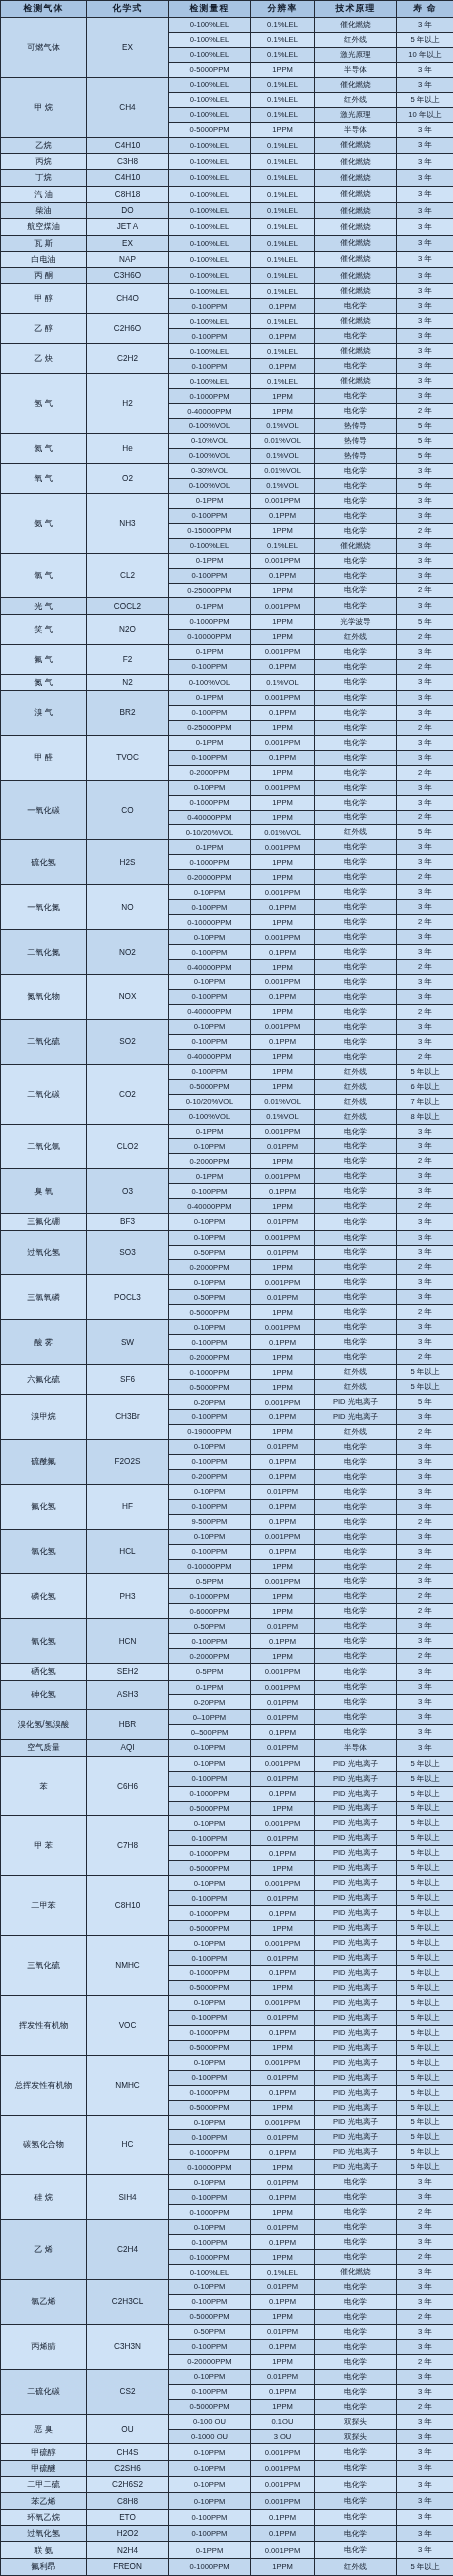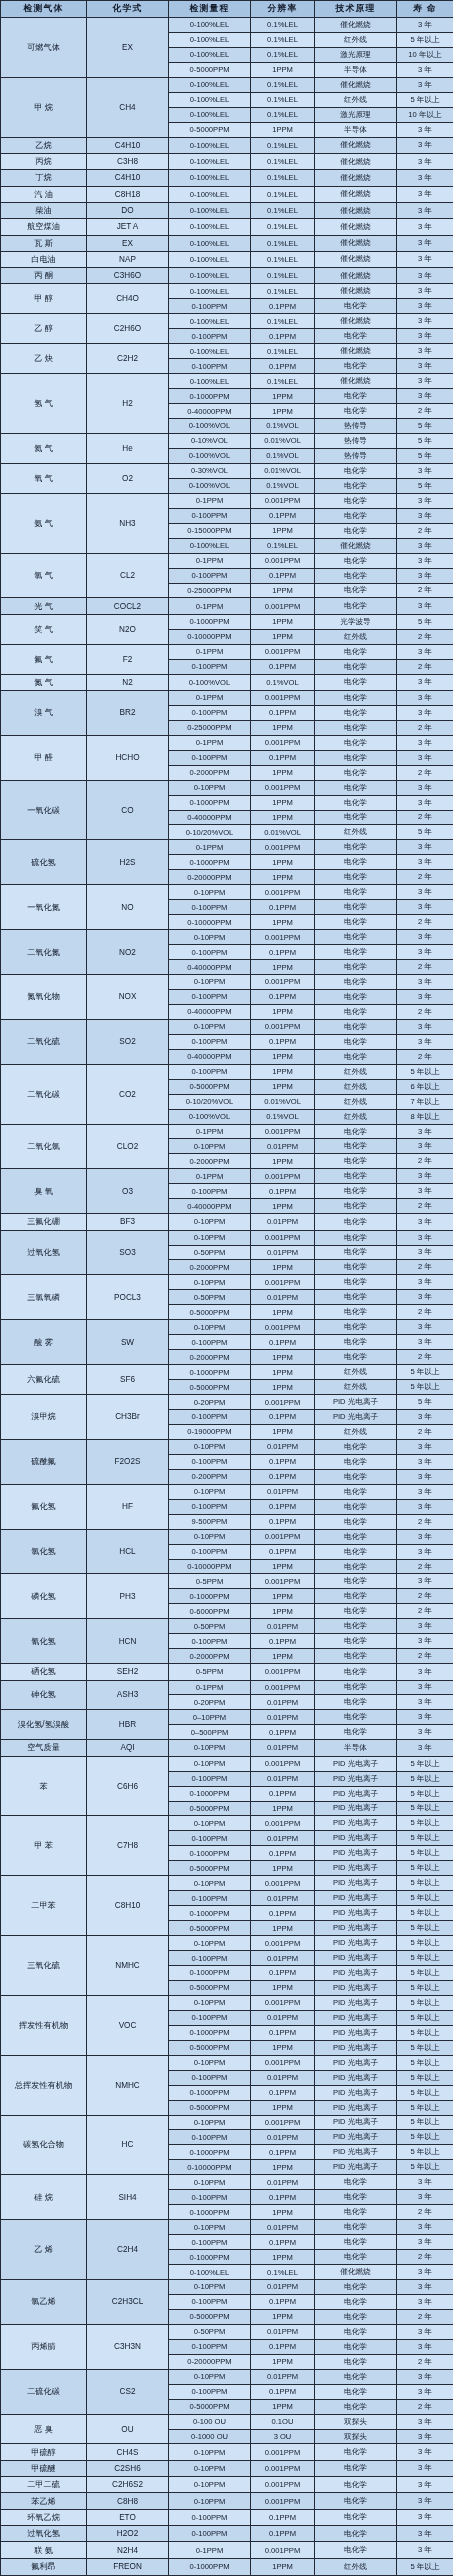--- a/index.html
+++ b/index.html
@@ -391,21 +391,21 @@
         <td>3 年</td>
       </tr>
       <tr>
         <td>0-25000PPM</td>
         <td>1PPM</td>
         <td>电化学</td>
         <td>2 年</td>
       </tr>
       <tr>
         <td rowspan="3" class="gas">甲 醛</td>
-        <td rowspan="3" class="formula">HCHO</td>
+        <td rowspan="3" class="formula">TVOC</td>
         <td>0-1PPM</td>
         <td>0.001PPM</td>
         <td>电化学</td>
         <td>3 年</td>
       </tr>
       <tr>
         <td>0-100PPM</td>
         <td>0.1PPM</td>
         <td>电化学</td>
         <td>3 年</td>

